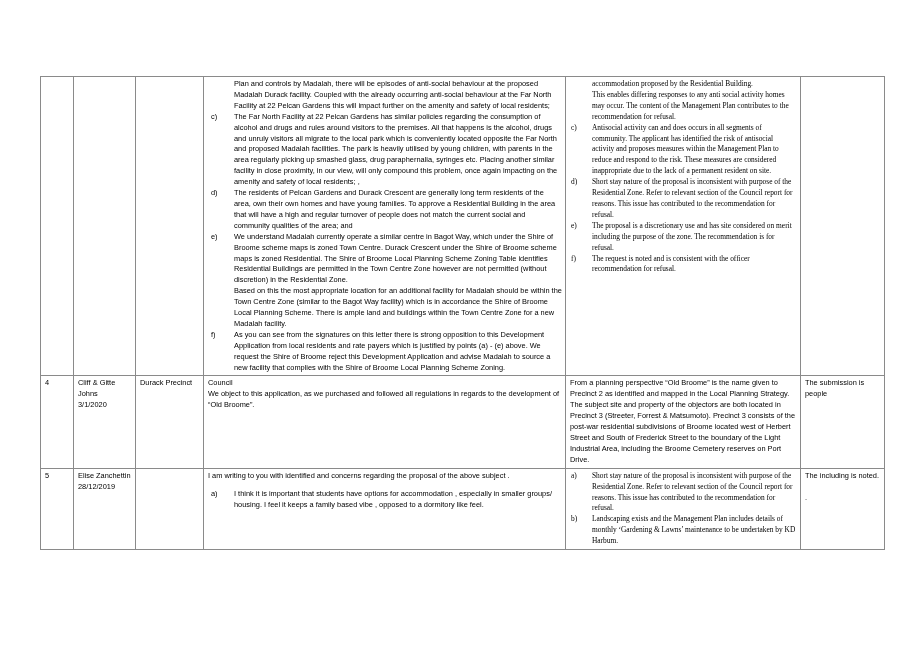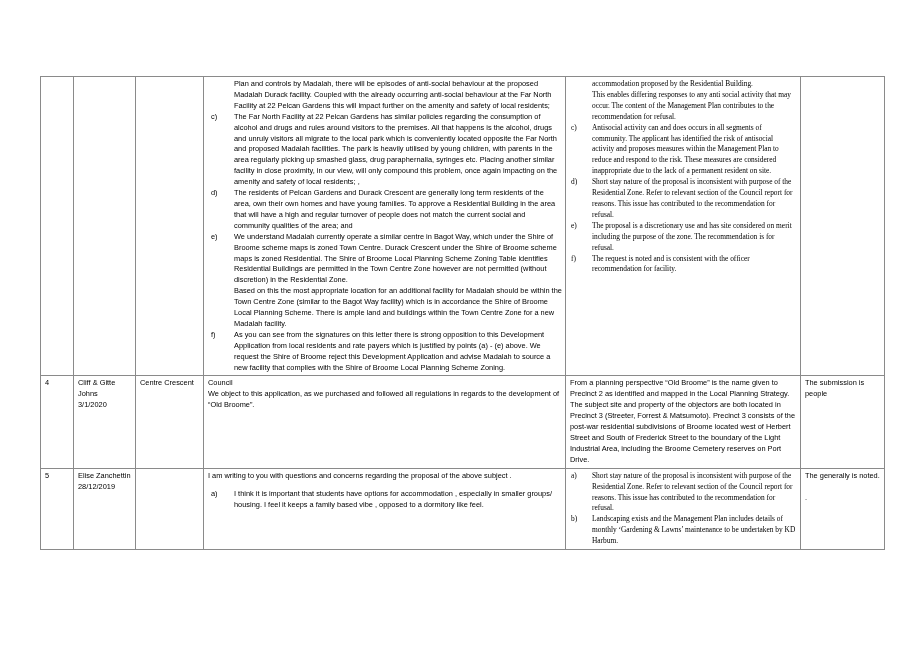--- a/index.html
+++ b/index.html
@@ -115,67 +115,67 @@
               <span>As you can see from the signatures on this letter there is strong opposition to this Development Application from local residents and rate payers which is justified by points (a) - (e) above. We request the Shire of Broome reject this Development Application and advise Madalah to source a new facility that complies with the Shire of Broome Local Planning Scheme Zoning.</span>
             </li>
           </ul>
         </td>
 
         <td>
           <ul class="alpha narrow">
             <li>
               <span class="mk"></span>
               <span>accommodation proposed by the Residential Building.</span>
-              <div class="cont">This enables differing responses to any anti social activity that may occur. The content of the Management Plan contributes to the recommendation for refusal.</div>
+              <div class="cont">This enables differing responses to any anti social activity homes may occur. The content of the Management Plan contributes to the recommendation for refusal.</div>
             </li>
             <li>
               <span class="mk">c)</span>
               <span>Antisocial activity can and does occurs in all segments of community. The applicant has identified the risk of antisocial activity and proposes measures within the Management Plan to reduce and respond to the risk. These measures are considered inappropriate due to the lack of a permanent resident on site.</span>
             </li>
             <li>
               <span class="mk">d)</span>
               <span>Short stay nature of the proposal is inconsistent with purpose of the Residential Zone. Refer to relevant section of the Council report for reasons. This issue has contributed to the recommendation for refusal.</span>
             </li>
             <li>
               <span class="mk">e)</span>
               <span>The proposal is a discretionary use and has site considered on merit including the purpose of the zone. The recommendation is for refusal.</span>
             </li>
             <li>
               <span class="mk">f)</span>
-              <span>The request is noted and is consistent with the officer recommendation for facility.</span>
+              <span>The request is noted and is consistent with the officer recommendation for refusal.</span>
             </li>
           </ul>
         </td>
 
         <td></td>
       </tr>
 
       <tr>
         <td>4</td>
         <td style="white-space:pre-line">Cliff &amp; Gitte Johns
 3/1/2020</td>
-        <td>Centre Crescent</td>
+        <td>Durack Precinct</td>
         <td>
           <p class="plain">Council</p>
           <p class="plain">We object to this application, as we purchased and followed all regulations in regards to the development of “Old Broome”.</p>
         </td>
         <td>
           <p class="plain">From a planning perspective “Old Broome” is the name given to Precinct 2 as identified and mapped in the Local Planning Strategy. The subject site and property of the objectors are both located in Precinct 3 (Streeter, Forrest &amp; Matsumoto). Precinct 3 consists of the post-war residential subdivisions of Broome located west of Herbert Street and South of Frederick Street to the boundary of the Light Industrial Area, including the Broome Cemetery reserves on Port Drive.</p>
         </td>
         <td>The submission is people</td>
       </tr>
 
       <tr>
         <td>5</td>
         <td style="white-space:pre-line">Elise Zanchettin
 28/12/2019</td>
         <td></td>
 
         <td>
-          <p class="plain">I am writing to you with questions and concerns regarding the proposal of the above subject .</p>
+          <p class="plain">I am writing to you with identified and concerns regarding the proposal of the above subject .</p>
           <div class="gap"></div>
           <ul class="alpha">
             <li>
               <span class="mk">a)</span>
               <span>I think it is important that students have options for accommodation , especially in smaller groups/ housing. I feel it keeps a family based vibe , opposed to a dormitory like feel.</span>
             </li>
           </ul>
         </td>
 
         <td>
@@ -185,21 +185,21 @@
               <span>Short stay nature of the proposal is inconsistent with purpose of the Residential Zone. Refer to relevant section of the Council report for reasons. This issue has contributed to the recommendation for refusal.</span>
             </li>
             <li>
               <span class="mk">b)</span>
               <span>Landscaping exists and the Management Plan includes details of monthly ‘Gardening &amp; Lawns’ maintenance to be undertaken by KD Harbum.</span>
             </li>
           </ul>
         </td>
 
         <td>
-          <p class="plain">The generally is noted.</p>
+          <p class="plain">The including is noted.</p>
           <div class="spacer-line"></div>
           <p class="plain">.</p>
         </td>
       </tr>
 
     </tbody>
   </table>
 
 </div>
 

